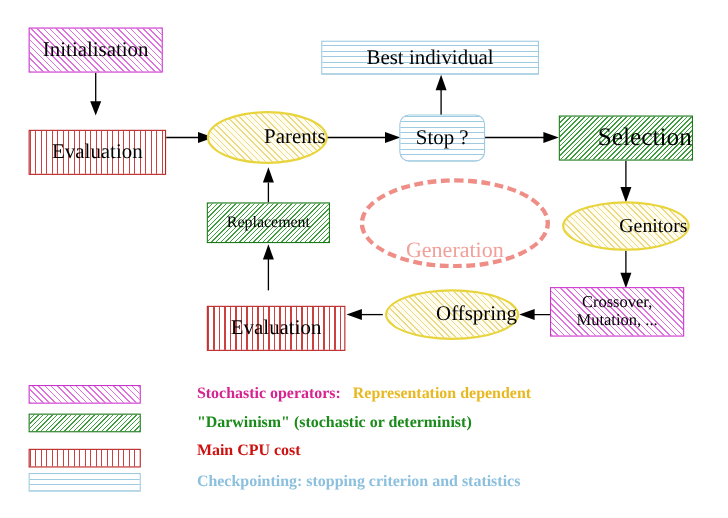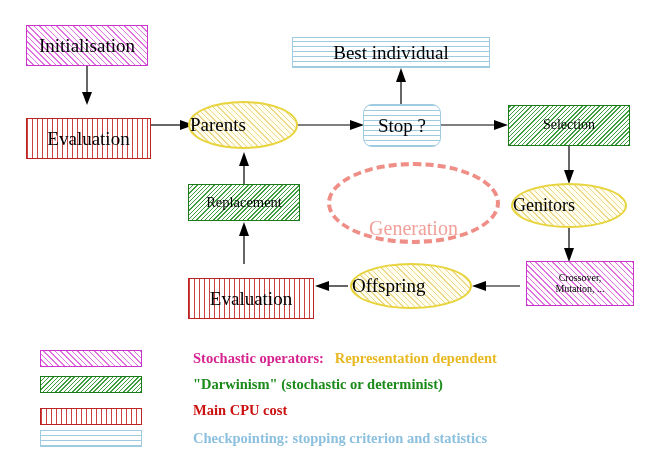--- a/index.html
+++ b/index.html
@@ -75,21 +75,21 @@
   .rounded { border-radius: 9px; }
 
   
   .ellipse {
     position: absolute;
     box-sizing: border-box;
     border-radius: 50%;
     border: 2px solid #e8d43c;
     display: flex;
     align-items: center;
-    justify-content: flex-start;
+    justify-content: flex-end;
     color: #000000;
   }
 
   .dashed-ellipse {
     position: absolute;
     box-sizing: border-box;
     border-radius: 50%;
     border: 4px dashed #ef8e86;
     display: flex;
     align-items: flex-end;
@@ -98,21 +98,21 @@
   }
 
   
   .conn { position: absolute; }
   .conn line { stroke: #000000; stroke-width: 1.2; }
   .conn polygon { fill: #000000; }
 
   
   #legend {
     position: absolute;
-    left: 14px;
+    left: 0;
     top: 340px;
     width: 526px;
     height: 131px;
   }
   .legend-row {
     position: absolute;
     left: 26px;
     display: flex;
     align-items: center;
     height: 22px;
@@ -185,29 +185,29 @@
   </div>
 
   <div class="node hatch-blue rounded" style="left:363px; top:104px; width:78px; height:43px; font-size:19px;">
     <span>Stop ?</span>
   </div>
 
   <div class="node hatch-blue" style="left:292px; top:37px; width:198px; height:31px; font-size:19px;">
     <span>Best individual</span>
   </div>
 
-  <div class="node hatch-green" style="left:508px; top:105px; width:122px; height:41px; font-size:14px;">
+  <div class="node hatch-green" style="left:508px; top:105px; width:122px; height:41px; font-size:23px;justify-content:flex-end;">
     <span>Selection</span>
   </div>
 
   <div class="ellipse hatch-yellow" style="left:511px; top:183px; width:116px; height:45px; font-size:18px;">
     <span>Genitors</span>
   </div>
 
-  <div class="node hatch-magenta" style="left:526px; top:261px; width:108px; height:45px; font-size:10px;">
+  <div class="node hatch-magenta" style="left:500px; top:261px; width:122px; height:45px; font-size:15px;">
     <span>Crossover,
 Mutation, ...</span>
   </div>
 
   <div class="ellipse hatch-yellow" style="left:350px; top:263px; width:122px; height:46px; font-size:19px;">
     <span>Offspring</span>
   </div>
 
   <div class="node hatch-red" style="left:188px; top:265px; width:126px; height:41px; font-size:19px;">
     <span>Evaluation</span>

